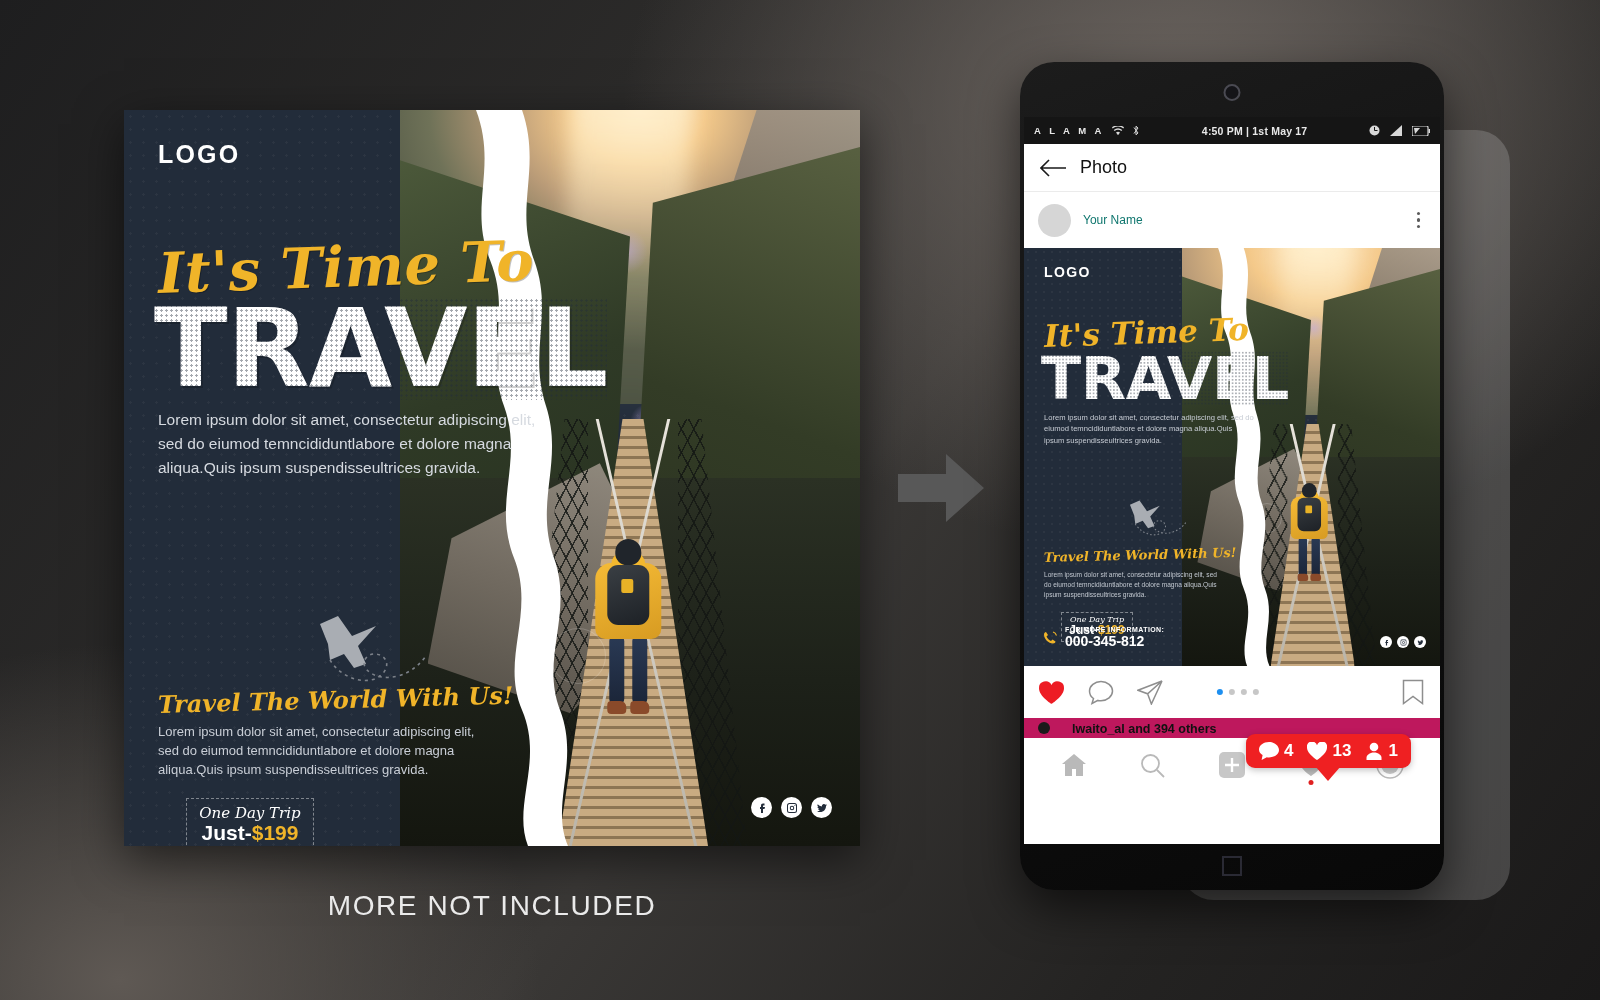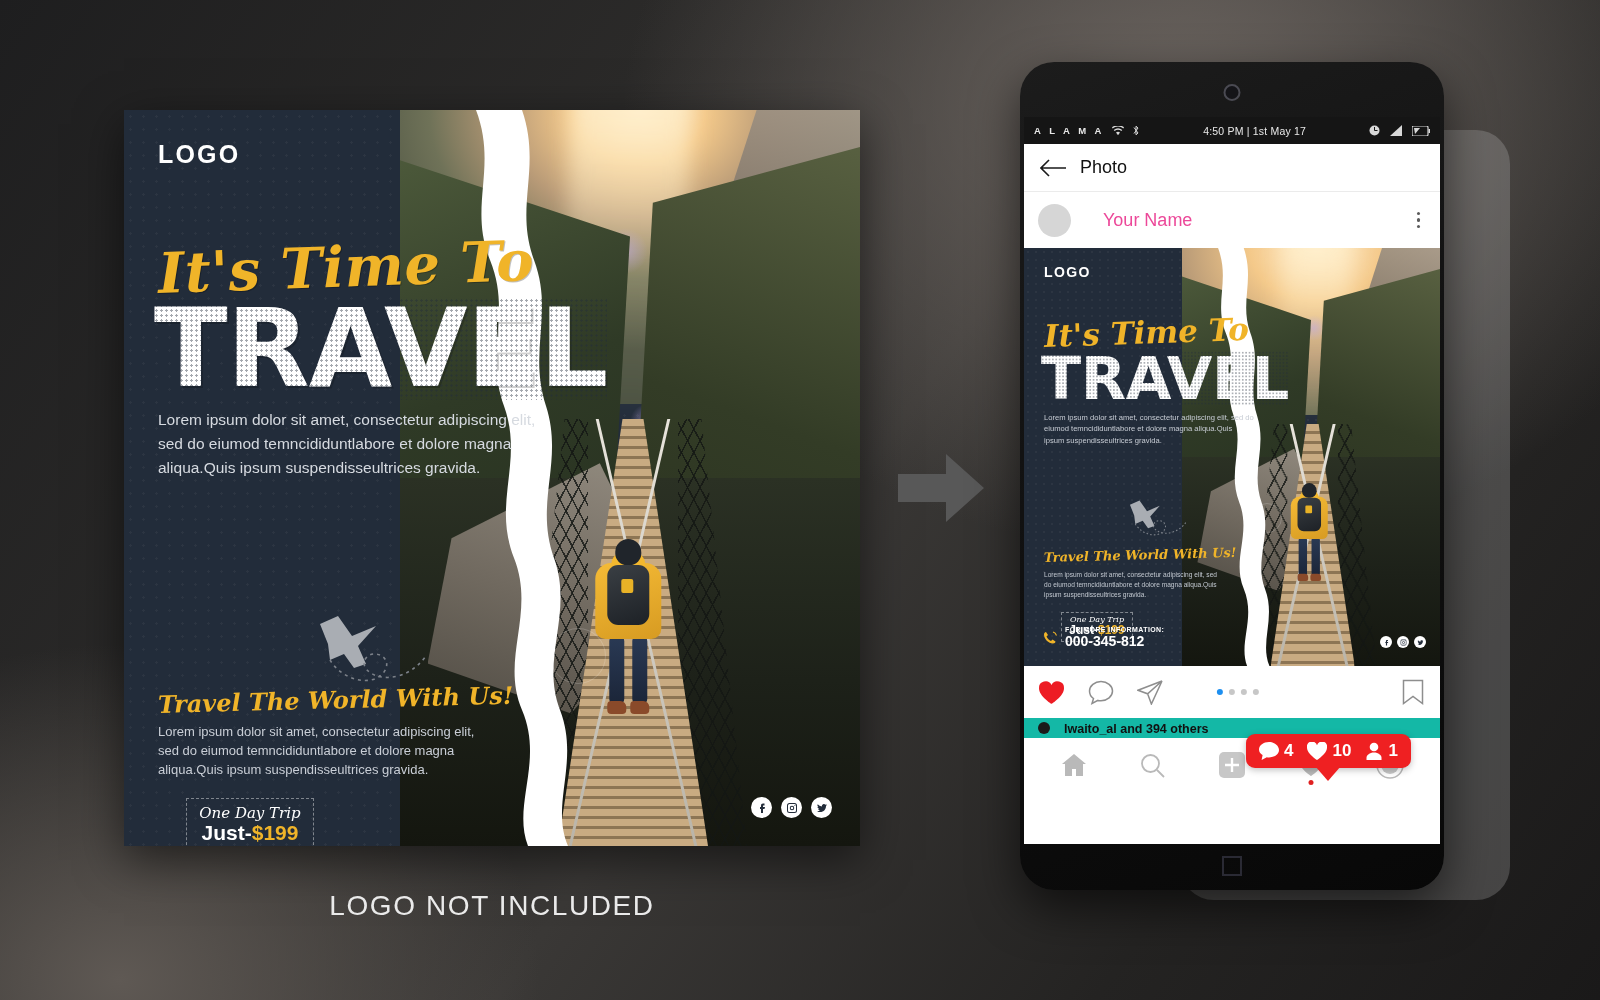--- a/index.html
+++ b/index.html
@@ -239,37 +239,37 @@
     width: 20px; height: 20px; border: 2px solid #2a2a34;
   }
 
   
   .statusbar {
     height: 27px; background: #151515; display: flex; align-items: center;
     padding: 0 10px; color: #e8e8e8; font-size: 10.5px;
   }
   .sb-left { display: flex; align-items: center; gap: 8px; }
   .sb-carrier { letter-spacing: 3px; font-size: 9.5px; font-weight: 600; }
-  .sb-center { flex: 1; text-align: center; font-size: 10.5px; font-weight: 400; letter-spacing: .2px; }
+  .sb-center { flex: 1; text-align: center; font-size: 10.5px; font-weight: 700; letter-spacing: .2px; }
   .sb-right { display: flex; align-items: center; gap: 9px; }
 
   
   .app-header {
     height: 48px; background: #fff; display: flex; align-items: center;
     gap: 14px; padding: 8px 16px; border-bottom: 1px solid #ebebeb;
   }
   .app-header .ttl { font-size: 18px; color: #111; }
 
   
   .post-head {
     height: 56px; background: #fff; display: flex; align-items: center;
     padding: 0 14px; gap: 12px;
   }
   .avatar { width: 33px; height: 33px; border-radius: 50%; background: #d6d6d6; }
-  .post-user { flex: 1; font-size: 18px; color: #ec4899; margin-left: 20px; }
+  .post-user { flex: 1; font-size: 12px; color: #0f766e; }
   .kebab { display: flex; flex-direction: column; gap: 3px; padding: 4px 6px; }
   .kebab i { width: 3.5px; height: 3.5px; background: #5b5b5b; border-radius: 50%; display: block; }
 
   
   .mini-poster {
     position: relative; width: 100%; height: 418px;
     background: #222c3a; overflow: hidden;
   }
   .mini-poster .poster-dots { background-size: 8px 8px; }
   .mini-photo { position: absolute; right: 0; top: 0; width: 258px; height: 100%; overflow: hidden; }
@@ -344,21 +344,21 @@
   }
   .notif .grp { display: flex; align-items: center; gap: 5px; color: #fff; font-size: 17px; font-weight: 700; }
   .notif svg { fill: #fff; }
   .notif::after {
     content: ""; position: absolute; left: 50%; bottom: -13px; transform: translateX(-50%);
     border-left: 13px solid transparent; border-right: 13px solid transparent;
     border-top: 15px solid #ef2022;
   }
 
   
-  .likes-row { background: #14b8a6; padding: 4px 14px 2px; display: flex; gap: 14px; }
+  .likes-row { background: #be185d; padding: 4px 14px 2px; display: flex; gap: 22px; }
   .likes-av { width: 12px; height: 12px; border-radius: 50%; background: #1a1a1a; }
   .likes-txt { font-size: 12.5px; color: #111; font-weight: 600; }
 
   
   .navbar {
     background: #fff; height: 54px; display: flex; align-items: center;
     justify-content: space-around; padding: 0 10px; position: relative;
   }
   .nav-item { position: relative; display: flex; align-items: center; justify-content: center; width: 48px; height: 36px; }
   .nav-dot { position: absolute; bottom: -2px; left: 50%; transform: translateX(-50%); width: 5px; height: 5px; border-radius: 50%; background: #e02020; }
@@ -453,21 +453,21 @@
         </span>
       <span class="soc">
           <svg viewBox="0 0 24 24">
             <path d="M22 5.9a8 8 0 0 1-2.3.7 4 4 0 0 0 1.8-2.2 8.2 8.2 0 0 1-2.6 1A4.1 4.1 0 0 0 11.8 9 11.6 11.6 0 0 1 3.4 4.7a4.1 4.1 0 0 0 1.3 5.5 4 4 0 0 1-1.9-.5 4.1 4.1 0 0 0 3.3 4 4.2 4.2 0 0 1-1.9.1 4.1 4.1 0 0 0 3.8 2.9A8.3 8.3 0 0 1 2 18.4a11.6 11.6 0 0 0 6.3 1.8c7.5 0 11.7-6.3 11.7-11.8v-.5A8.3 8.3 0 0 0 22 5.9z"></path>
           </svg>
         </span>
     </div>
   </div>
 </div>
 
-<div class="caption">LOGO NOT INCLUDED</div>
+<div class="caption">MORE NOT INCLUDED</div>
 
 <div class="arrow">
   <svg viewBox="0 0 86 72" width="86" height="72">
     <path fill="#585858" d="M0,22 L48,22 L48,2 L86,36 L48,70 L48,50 L0,50 Z"></path>
   </svg>
 </div>
 
 <div class="phone-ghost"></div>
 
 <div class="phone">
@@ -648,21 +648,21 @@
         <span class="grp">
           <svg width="20" height="18" viewBox="0 0 20 18">
               <path d="M10 0C4.5 0 0 3.3 0 7.4c0 2.3 1.4 4.4 3.6 5.7L2.6 18l5.2-2.8a13 13 0 0 0 2.2.2c5.5 0 10-3.3 10-7.4S15.5 0 10 0z"></path>
             </svg>
           <span>4</span>
         </span>
         <span class="grp">
           <svg width="20" height="18" viewBox="0 0 20 18">
               <path d="M10 18S0 11.4 0 5.9A5 5 0 0 1 10 3.3 5 5 0 0 1 20 5.9C20 11.4 10 18 10 18z"></path>
             </svg>
-          <span>10</span>
+          <span>13</span>
         </span>
         <span class="grp">
           <svg width="18" height="18" viewBox="0 0 18 18">
               <circle cx="9" cy="5" r="4.3"></circle>
               <path d="M9 10.5c-4.4 0-7.5 2.6-7.5 5.3V18h15v-2.2c0-2.7-3.1-5.3-7.5-5.3z"></path>
             </svg>
           <span>1</span>
         </span>
       </div>
 

